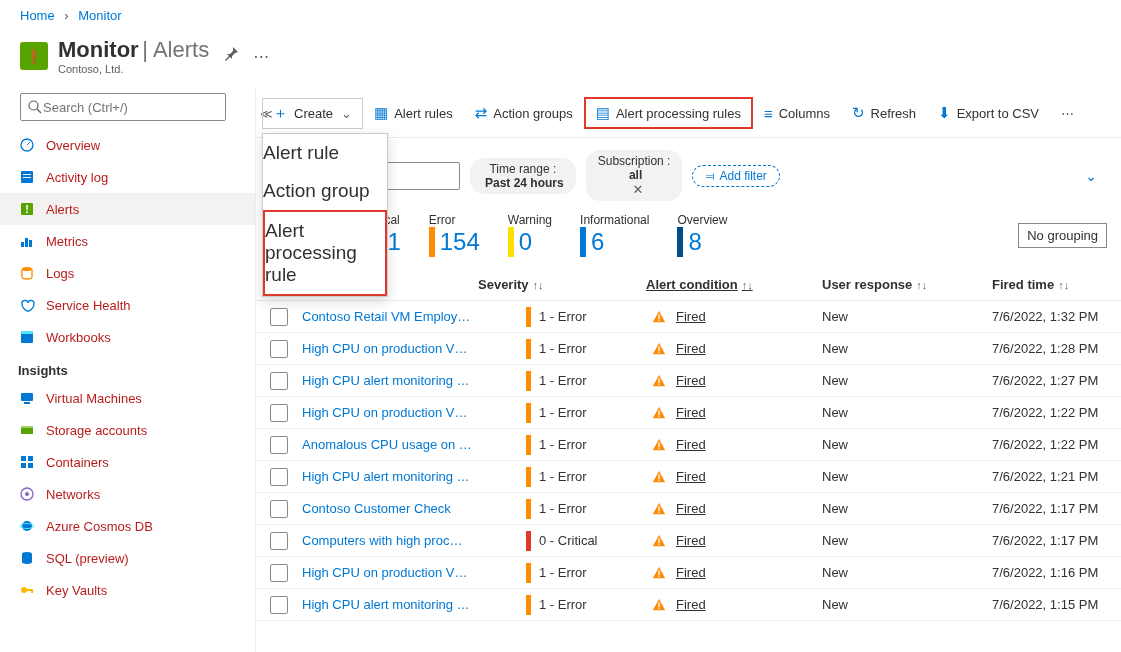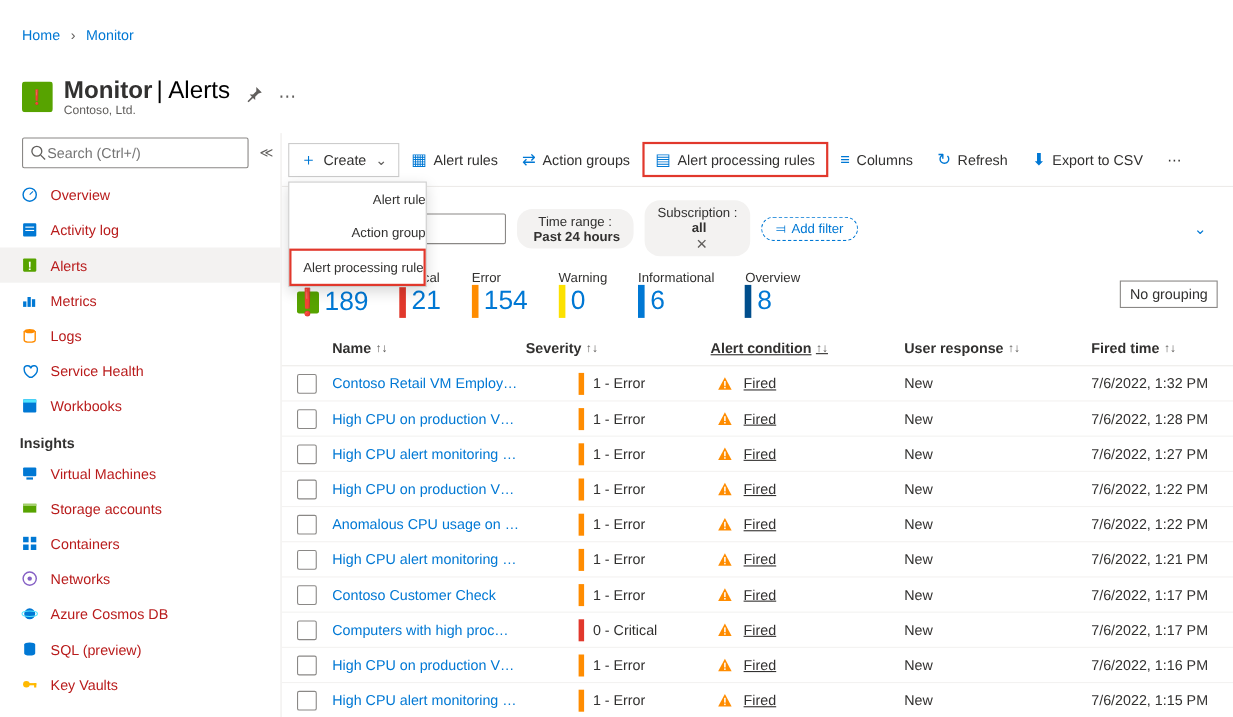--- a/index.html
+++ b/index.html
@@ -1,51 +1,51 @@
 <!DOCTYPE html>
 <html><head>
 <meta charset="utf-8">
 <style>
 * { box-sizing: border-box; margin: 0; padding: 0; font-family: "Segoe UI", Arial, sans-serif; }
 body { background: #fff; font-size: 13px; color: #323130; width: 1121px; height: 652px; overflow: hidden; }
 
-.breadcrumb { padding: 24px 20px; font-size: 13px; }
+.breadcrumb { padding: 8px 20px; font-size: 13px; }
 .breadcrumb a { color: #0078d4; text-decoration: none; }
 .breadcrumb .sep { color: #605e5c; margin: 0 6px; }
 
 .header { display: flex; align-items: center; padding: 6px 20px 14px; }
 .header .icon { width: 28px; height: 28px; background: #57a300; clip-path: polygon(0 0,100% 0,100% 100%,0 100%,0 55%); border-radius: 3px; display:flex; align-items:center; justify-content:center; color:#fff; font-weight:bold; }
 .header-title-block { margin-left: 10px; }
 .header h1 { font-size: 22px; font-weight: 600; display:inline; }
-.header .sub { font-weight: 400; font-size: 22px; color:#000000; }
+.header .sub { font-weight: 400; font-size: 22px; color:#737373; }
 .header .org { font-size: 11px; color: #605e5c; }
 .header-btn { margin-left: 14px; color:#605e5c; font-size:16px; cursor:pointer; }
 
 .body { display:flex; height: calc(100% - 80px); }
 
 .sidebar { width: 256px; border-right: 1px solid #edebe9; position: relative; }
-.search-row { display:flex; align-items:center; padding: 4px 10px 8px 20px; }
+.search-row { display:flex; align-items:flex-end; padding: 4px 10px 8px 20px; gap: 24px; }
 .search-box { flex:1; display:flex; align-items:center; border:1px solid #8a8886; border-radius:2px; padding:3px 6px; height:28px;}
 .search-box input { flex:1; border:none; outline:none; font-size:13px; color:#605e5c;}
 .collapse { color:#605e5c; font-size:12px; margin-left:10px; cursor:pointer; }
 
 .nav-item { display:flex; align-items:center; padding: 7px 18px; cursor:pointer; font-size:13px; color:#b91c1c; }
 .nav-item.active { background:#f3f2f1; }
 .nav-item .nav-icon { width:18px; height:18px; margin-right:10px; display:inline-flex; align-items:center; justify-content:center;}
 .nav-section { padding: 10px 18px 4px; font-size:13px; font-weight:600; color:#323130; }
 
 .main { flex:1; overflow:auto; position:relative;}
 
 .toolbar { display:flex; align-items:center; padding:8px 10px 8px 6px; border-bottom:1px solid #edebe9; }
 .t-btn { display:flex; align-items:center; padding:5px 10px; font-size:13px; color:#323130; cursor:pointer; border:1px solid transparent;}
 .t-btn .ti { margin-right:6px; color:#0078d4; font-size:15px; }
 .t-btn.highlight { border:2px solid #e1382c; }
 
 .dropdown { position:absolute; top:44px; left:6px; width:126px; background:#fff; border:1px solid #ccc; box-shadow:0 4px 12px rgba(0,0,0,.15); z-index:10;}
-.dropdown-item { padding:8px 0; font-size:12px; cursor:pointer;text-align:right;}
+.dropdown-item { padding:8px 0; font-size:19px; cursor:pointer;}
 .dropdown-item.highlight { border:2px solid #e1382c; }
 
 .filters { display:flex; align-items:center; padding:12px 14px; gap:10px;}
 .search-filter { width:190px; height:28px; border:1px solid #8a8886; border-radius:2px; background:#fff; }
 .pill { display:inline-flex; align-items:center; background:#f3f2f1; border-radius:14px; padding:4px 12px; font-size:12px; color:#323130;flex-direction:column;}
 .pill b { font-weight:600; margin-left:3px;}
 .pill .x { margin-left:8px; color:#605e5c; cursor:pointer; font-size:13px;}
 .add-filter { display:inline-flex; align-items:center; border:1px dashed #0078d4; color:#0078d4; border-radius:14px; padding:3px 12px; font-size:12px; cursor:pointer;}
 .chev-exp { margin-left:auto; color:#0078d4; cursor:pointer; font-size:14px; padding-right:10px; }
 

